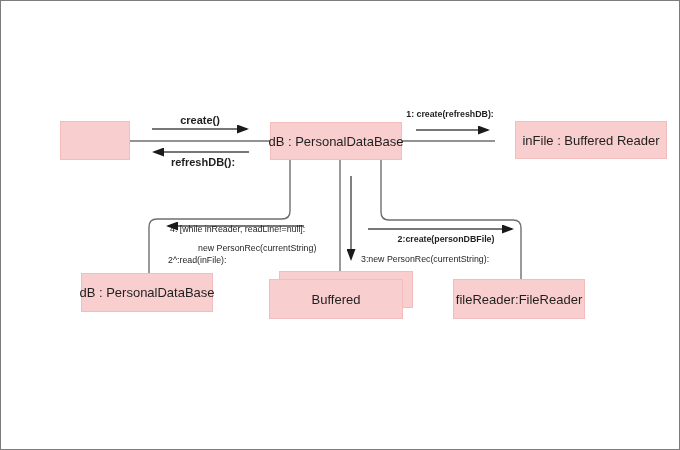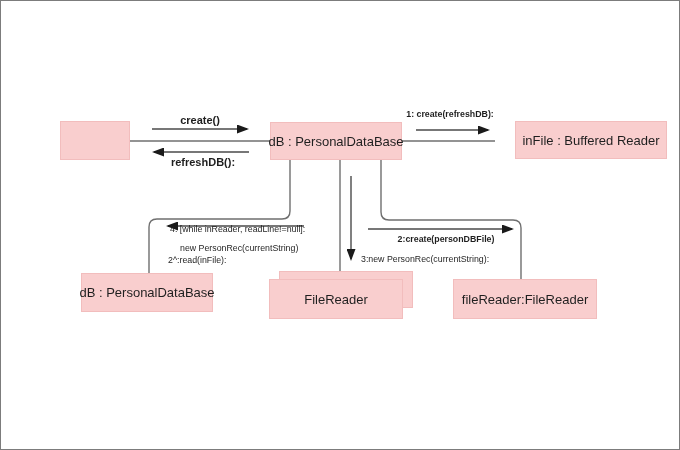--- a/index.html
+++ b/index.html
@@ -112,29 +112,29 @@
   <div class="obj-box" style="left:514px;top:120px;width:152px;height:38px;">
     <span>inFile : Buffered Reader</span>
   </div>
 
   <div class="obj-box" style="left:80px;top:272px;width:132px;height:39px;">
     <span>dB : PersonalDataBase</span>
   </div>
 
   <div class="obj-box" style="left:278px;top:270px;width:134px;height:37px;"></div>
   <div class="obj-box" style="left:268px;top:278px;width:134px;height:40px;">
-    <span>FileReader</span>
+    <span>Buffered</span>
   </div>
 
-  <div class="obj-box" style="left:452px;top:278px;width:144px;height:40px;">
+  <div class="obj-box" style="left:452px;top:278px;width:132px;height:40px;">
     <span>fileReader:FileReader</span>
   </div>
 
   <div class="lbl center-x" style="left:199px;top:113px;">create()</div>
   <div class="lbl center-x" style="left:202px;top:155px;">refreshDB():</div>
   <div class="lbl-sm center-x" style="left:449px;top:108px;">1: create(refreshDB):</div>
   <div class="lbl-sm" style="left:169px;top:223px;">4: [while inReader, readLine!=null]:</div>
-  <div class="lbl-sm" style="left:168px;top:242px;padding-left:11px;">new PersonRec(currentString)</div>
+  <div class="lbl-sm" style="left:186px;top:242px;padding-left:11px;">new PersonRec(currentString)</div>
   <div class="lbl-sm" style="left:167px;top:254px;">2^:read(inFile):</div>
   <div class="lbl-sm center-x" style="left:445px;top:233px;">2:create(personDBFile)</div>
   <div class="lbl-sm" style="left:360px;top:253px;">3:new PersonRec(currentString):</div>
 
 </div>
 
 </body></html>

